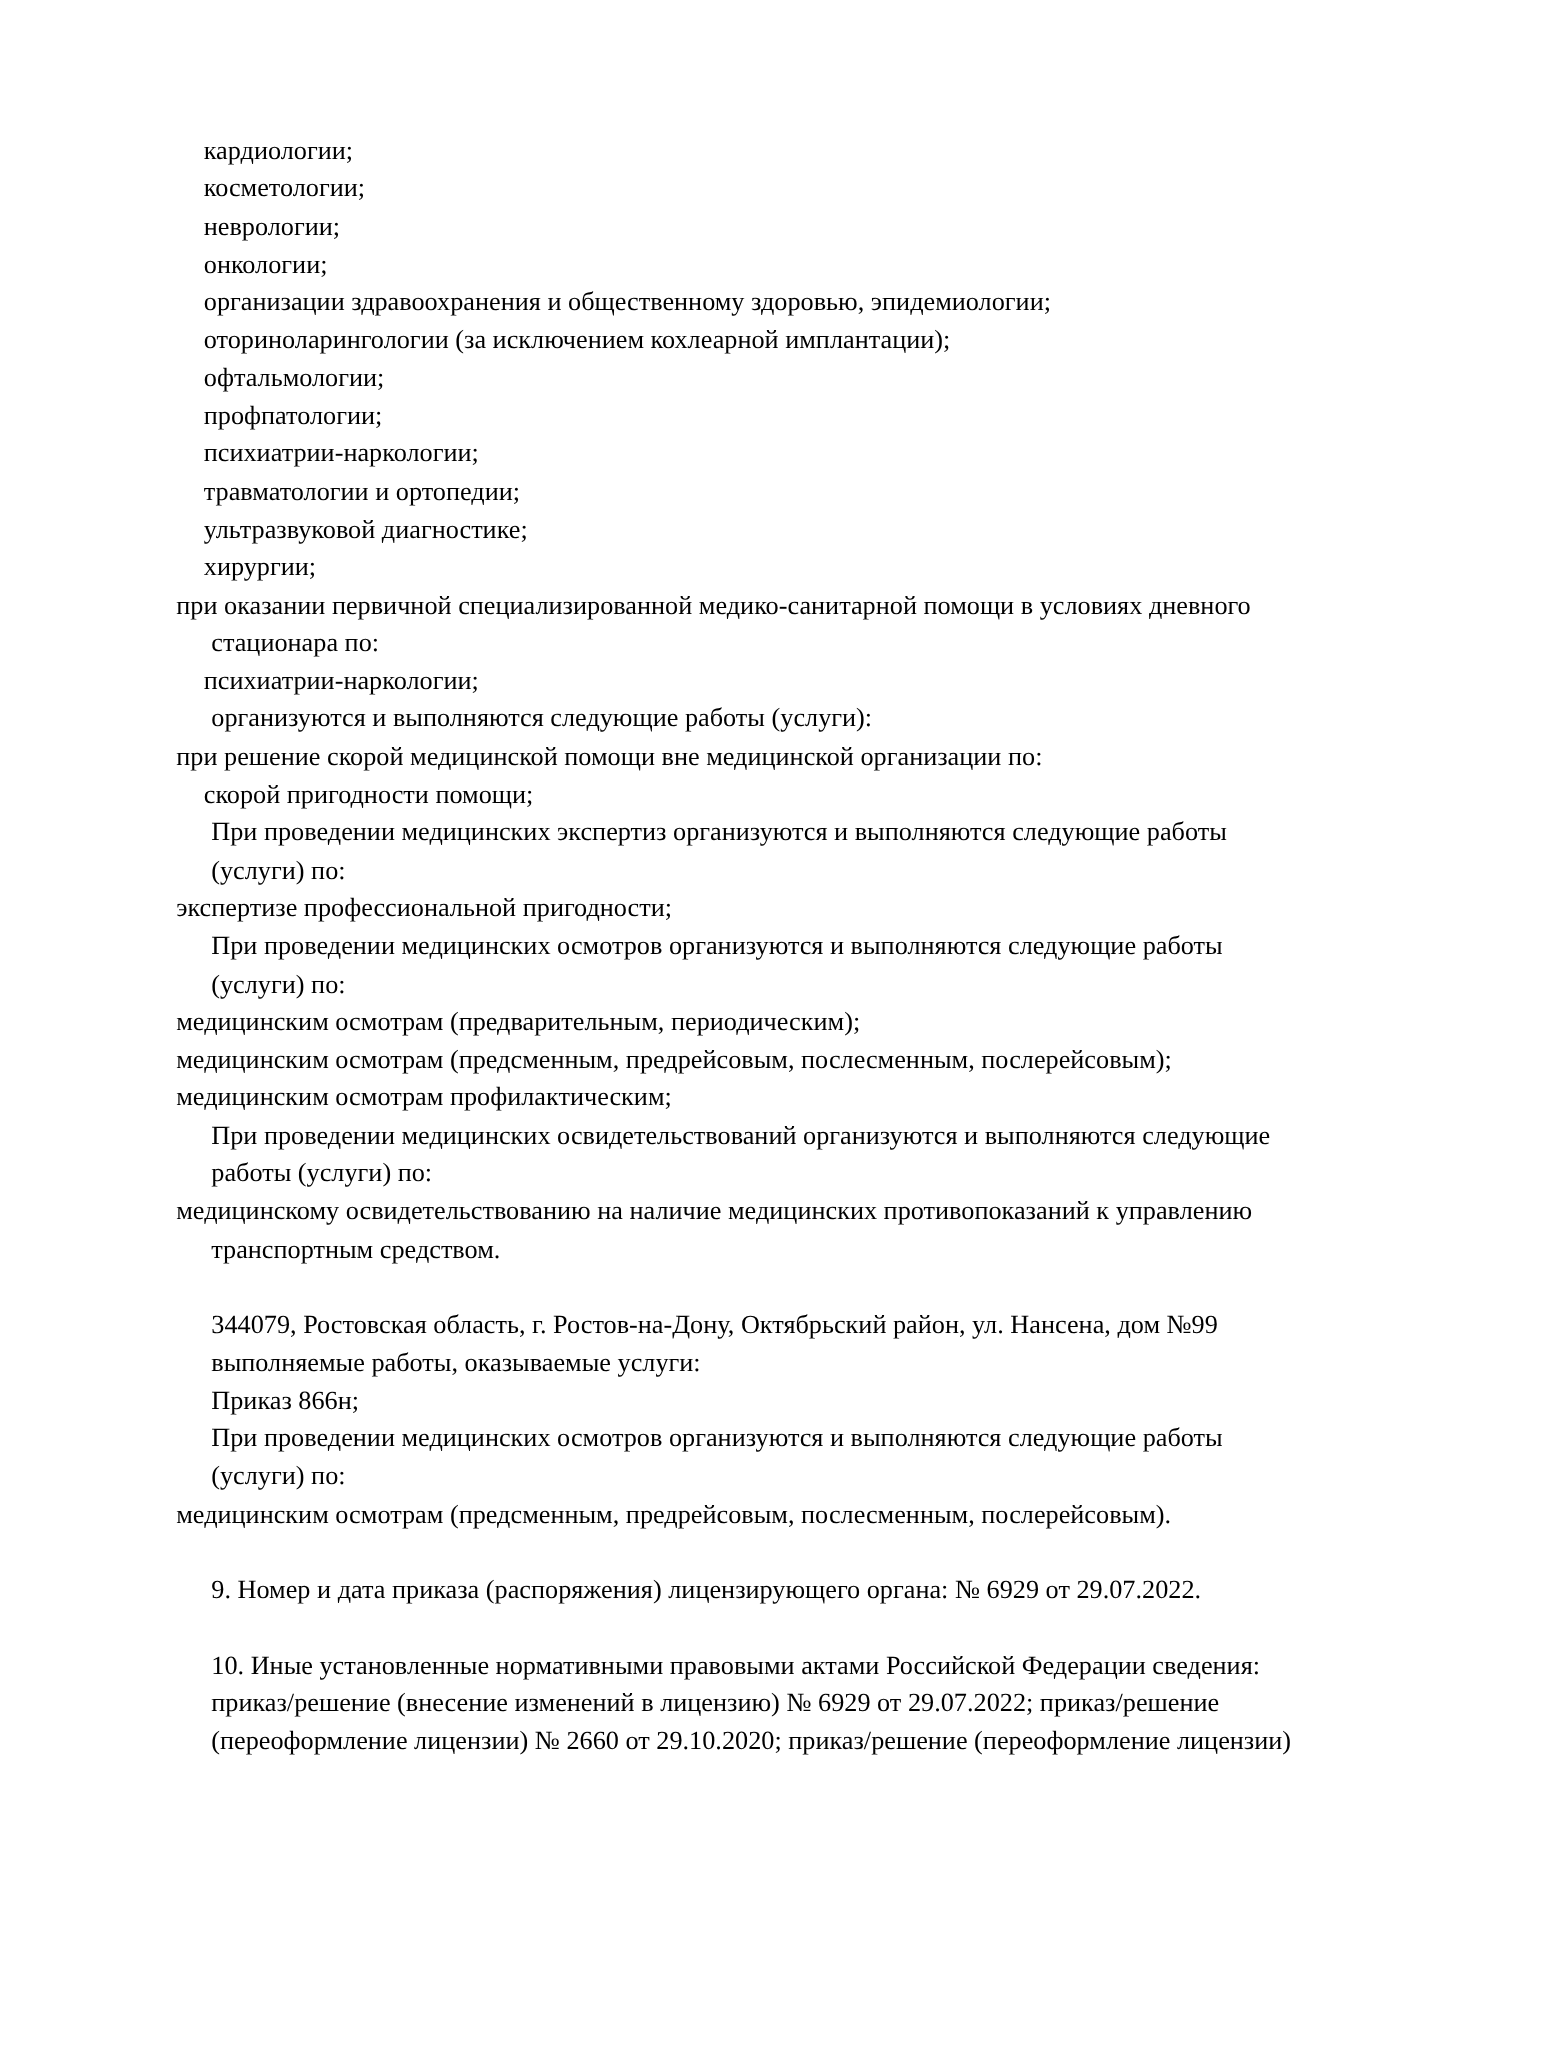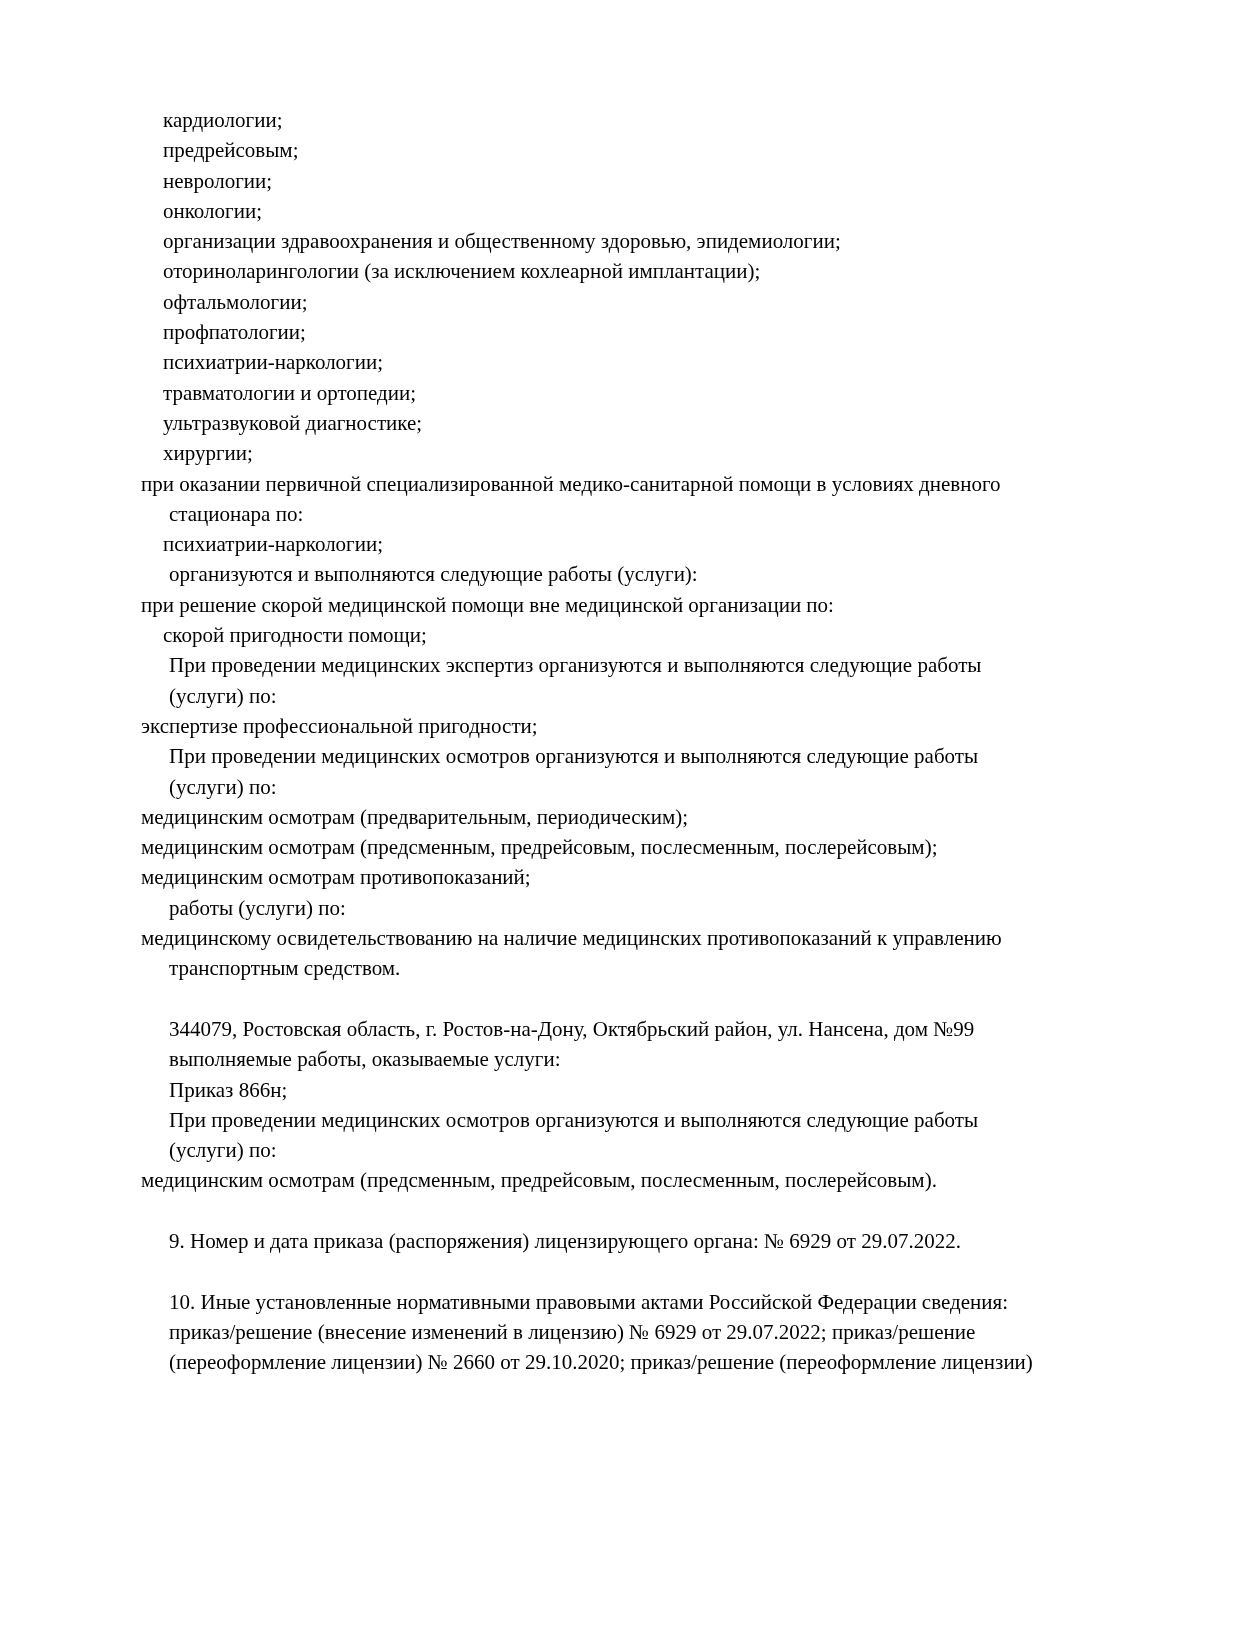--- a/index.html
+++ b/index.html
@@ -33,21 +33,21 @@
   .line.i1 { margin-left: 4px; }
   .line.i2 { margin-left: 26px; }
 </style>
 </head>
 <body style="background: rgb(255, 255, 255);">
 
 <main class="page" style="color: rgb(0, 0, 0);">
   <section class="doc-text">
 
   <div class="line i2">кардиологии;</div>
-      <div class="line i2">предрейсовым;</div>
+      <div class="line i2">косметологии;</div>
       <div class="line i2">неврологии;</div>
       <div class="line i2">онкологии;</div>
       <div class="line i2">организации здравоохранения и общественному здоровью, эпидемиологии;</div>
       <div class="line i2">оториноларингологии (за исключением кохлеарной имплантации);</div>
       <div class="line i2">офтальмологии;</div>
       <div class="line i2">профпатологии;</div>
       <div class="line i2">психиатрии-наркологии;</div>
       <div class="line i2">травматологии и ортопедии;</div>
       <div class="line i2">ультразвуковой диагностике;</div>
       <div class="line i2">хирургии;</div>
@@ -57,21 +57,22 @@
       <div class="line">организуются и выполняются следующие работы (услуги):</div>
       <div class="line i1">при решение скорой медицинской помощи вне медицинской организации по:</div>
       <div class="line i2">скорой пригодности помощи;</div>
       <div class="line">При проведении медицинских экспертиз организуются и выполняются следующие работы</div>
       <div class="line">(услуги) по:</div>
       <div class="line i1">экспертизе профессиональной пригодности;</div>
       <div class="line">При проведении медицинских осмотров организуются и выполняются следующие работы</div>
       <div class="line">(услуги) по:</div>
       <div class="line i1">медицинским осмотрам (предварительным, периодическим);</div>
       <div class="line i1">медицинским осмотрам (предсменным, предрейсовым, послесменным, послерейсовым);</div>
-      <div class="line i1">медицинским осмотрам противопоказаний;</div>
+      <div class="line i1">медицинским осмотрам профилактическим;</div>
+      <div class="line">При проведении медицинских освидетельствований организуются и выполняются следующие</div>
       <div class="line">работы (услуги) по:</div>
       <div class="line i1">медицинскому освидетельствованию на наличие медицинских противопоказаний к управлению</div>
       <div class="line">транспортным средством.</div>
       <div class="line">&nbsp;</div>
       <div class="line">344079, Ростовская область, г. Ростов-на-Дону, Октябрьский район, ул. Нансена, дом №99</div>
       <div class="line">выполняемые работы, оказываемые услуги:</div>
       <div class="line">Приказ 866н;</div>
       <div class="line">При проведении медицинских осмотров организуются и выполняются следующие работы</div>
       <div class="line">(услуги) по:</div>
       <div class="line i1">медицинским осмотрам (предсменным, предрейсовым, послесменным, послерейсовым).</div>

